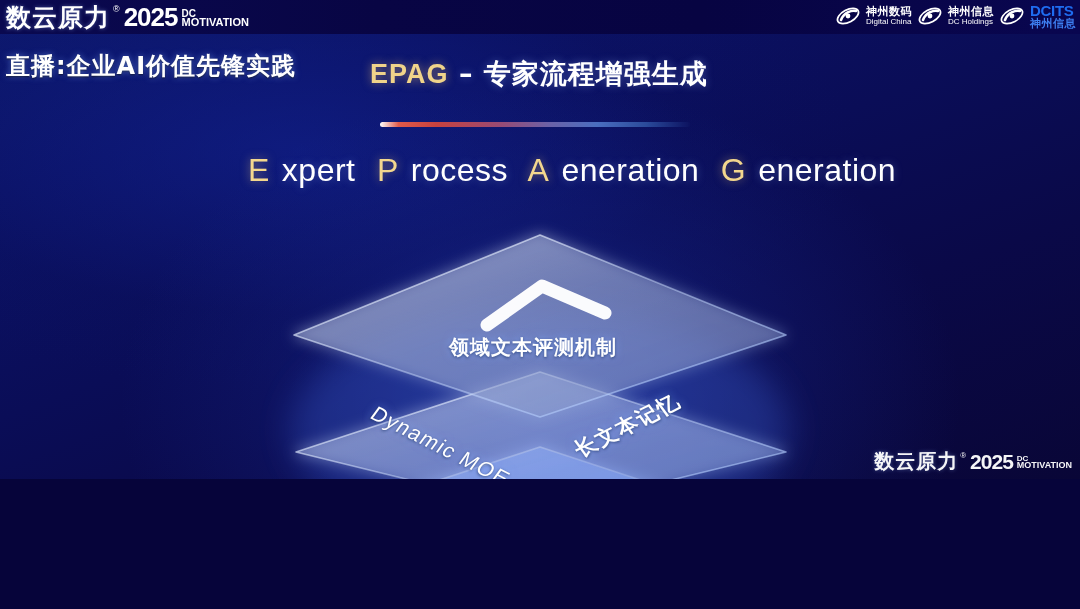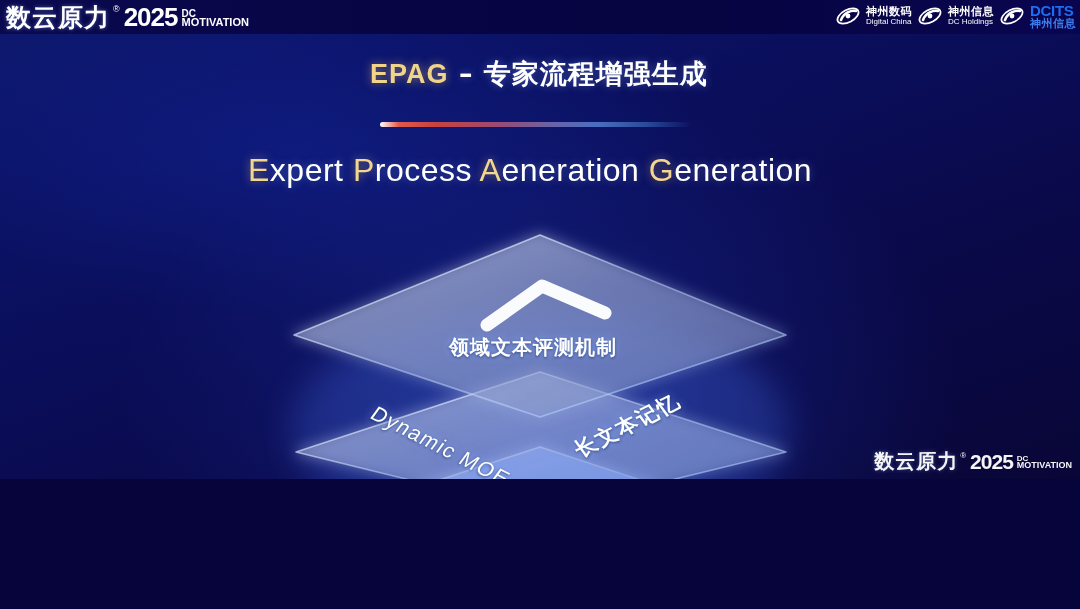--- a/index.html
+++ b/index.html
@@ -203,20 +203,21 @@
     white-space: nowrap;
     font-family: "Liberation Sans", sans-serif;
   }
   #english-line .cap {
     color: #f3d78e;
     text-shadow: 0 0 10px rgba(235,200,120,0.5);
   }
   #english-line .rest {
     color: #ffffff;
     text-shadow: 0 0 8px rgba(150,180,255,0.35);
+    margin-left: 12px;
   }
 
   
   #stack {
     position: absolute;
     left: 0; top: 0;
     width: 1080px;
     height: 609px;
     z-index: 3;
     pointer-events: none;
@@ -303,20 +304,21 @@
   <div id="brand-logo">
     <span class="brand-cn">数云原力</span>
       <span class="brand-reg">®</span>
       <span class="brand-year">2025</span>
     <span class="brand-dc">
       <span class="brand-dc-1">DC</span>
       <span class="brand-dc-2">MOTIVATION</span>
     </span>
   </div>
 
+  <div id="live-title">直播:企业AI价值先锋实践</div>
 
   <div id="partner-logos">
 
     <div class="logo-unit">
       <svg class="logo-swirl" viewBox="0 0 26 22">
         <ellipse cx="13" cy="11" rx="11.5" ry="6.2" fill="none" stroke="#ffffff" stroke-width="1.7" transform="rotate(-28 13 11)"></ellipse>
         <path d="M6 15 C 9 7, 17 5, 21 6" fill="none" stroke="#ffffff" stroke-width="2.6" stroke-linecap="round"></path>
         <circle cx="13" cy="11" r="2.4" fill="#ffffff"></circle>
       </svg>
       <span class="logo-text">

